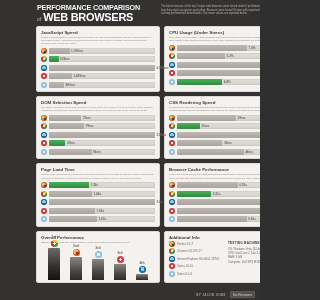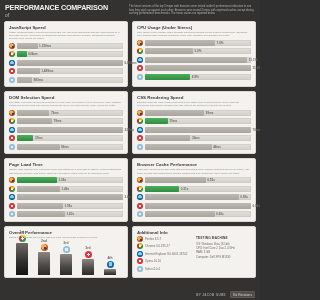--- a/index.html
+++ b/index.html
@@ -2,21 +2,21 @@
 <html><head>
 <meta charset="utf-8">
 <style>
   html,body{margin:0;padding:0;}
   body{
     width:260px;height:300px;overflow:hidden;
     background:#2f2f2f;
     font-family:"Liberation Sans",sans-serif;
     color:#444;
   }
-  .page{position:relative;width:260px;height:300px;background:#333231;}
+  .page{position:relative;width:260px;height:300px;background:#333231;padding-left:32px;}
 
   
   .header{display:flex;gap:6px;padding:4px 5px 3px 5px;background:#333231;}
   .brand{flex:0 0 118px;}
   .brand .l1{
     font-size:7.2px;font-weight:bold;color:#f2f2f2;letter-spacing:-0.2px;
     line-height:8px;white-space:nowrap;
   }
   .brand .l2{display:flex;align-items:baseline;gap:2px;}
   .brand .of{font-size:5px;font-style:italic;color:#bdbdbd;}
@@ -123,20 +123,21 @@
 </head>
 <body>
 
 <div class="page">
 
   <div class="header">
     <div class="brand">
       <div class="l1">PERFORMANCE COMPARISON</div>
       <div class="l2">
         <span class="of">of</span>
+        <span class="big">WEB BROWSERS</span>
       </div>
     </div>
     <div class="intro">The latest versions of the top 5 major web browsers were tested under 6 performance indicators to see how they stack up against each other. Browsers were tested 3 times with unprimed caches except during caching performance benchmarks. The mean values are reported below.</div>
   </div>
 
   <div class="grid" id="grid">
       <div class="panel">
         <div class="ptitle">JavaScript Speed</div>
         <div class="pdesc">Faster JavaScript/ECMAScript times mean that you can begin interacting with site components on a web page sooner. SunSpider JavaScript benchmark was used to measure JavaScript execution speeds; lower values are better.</div>
         <div class="rows">

